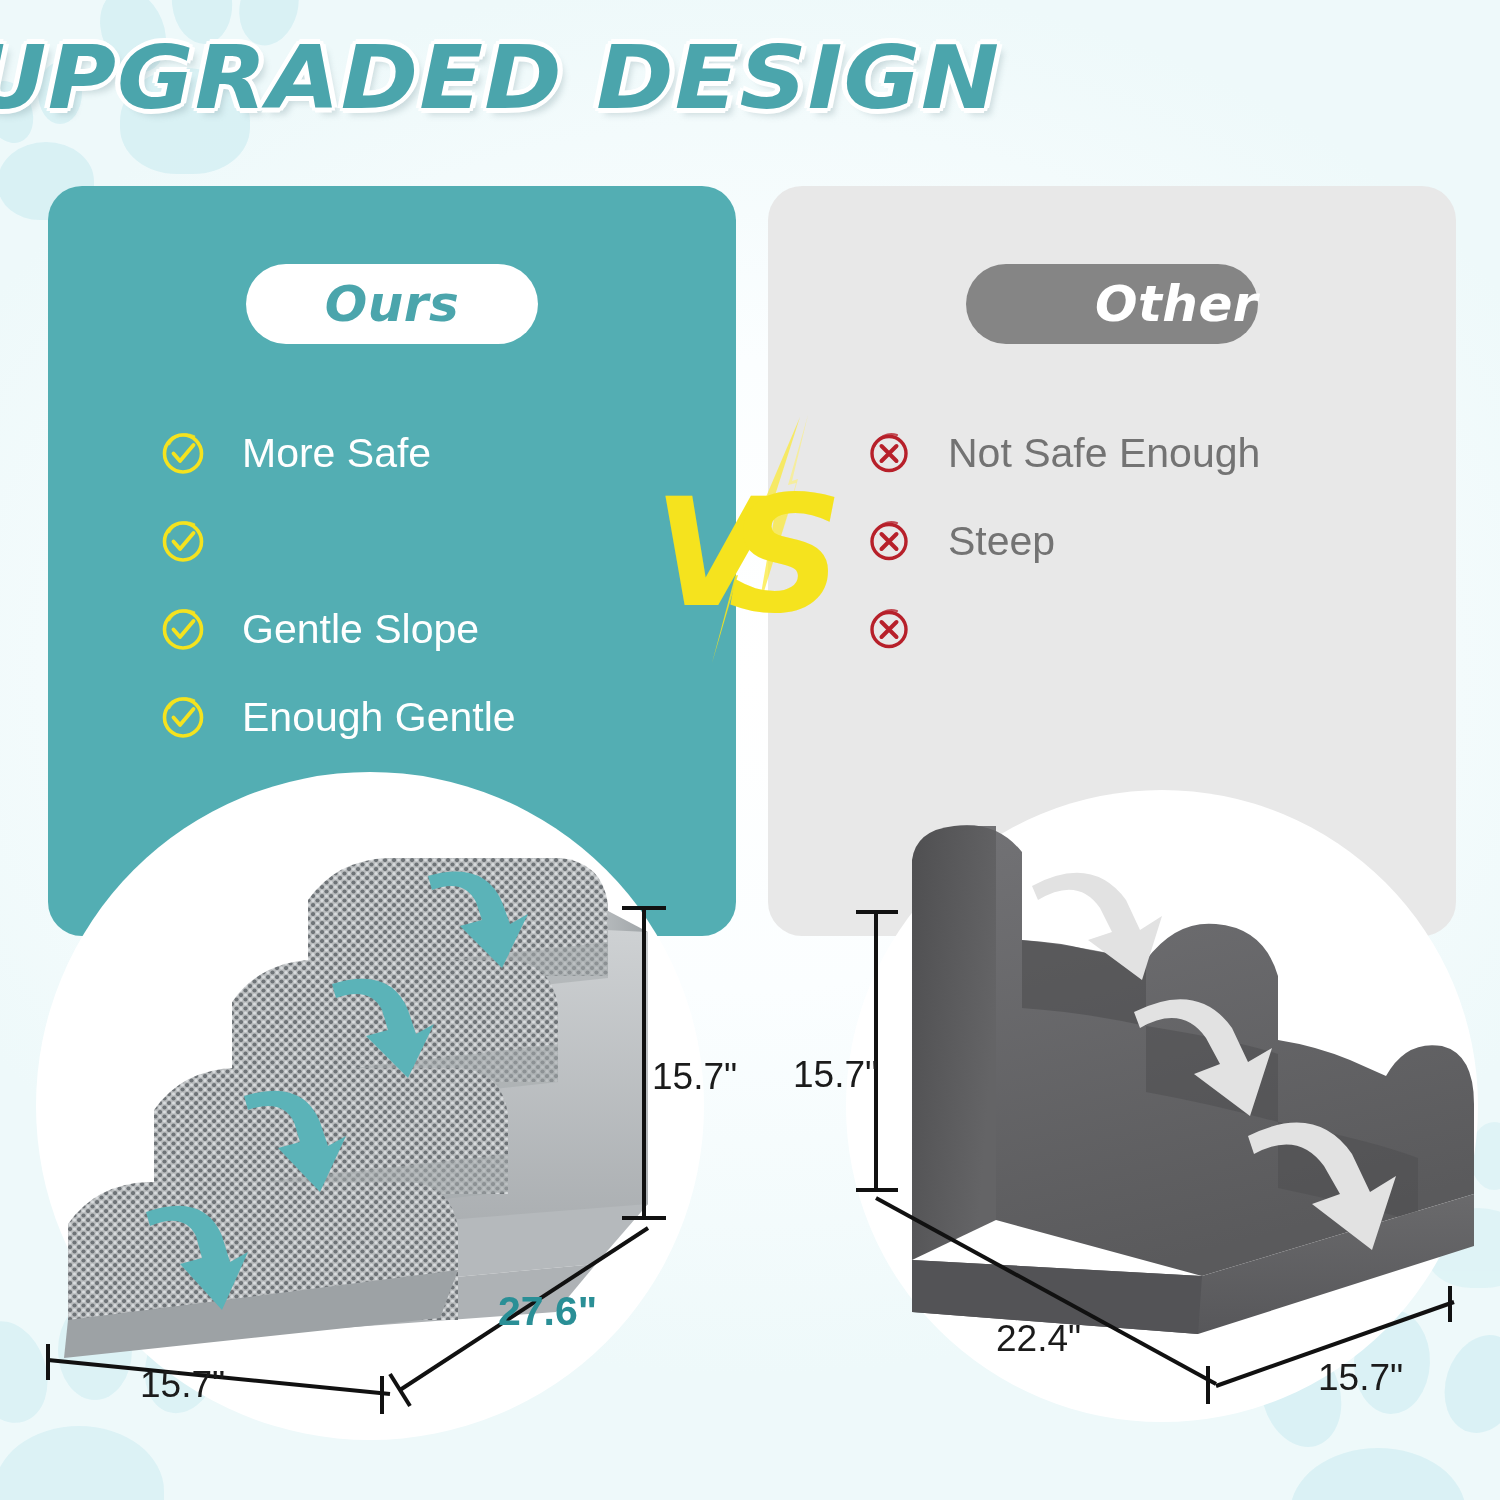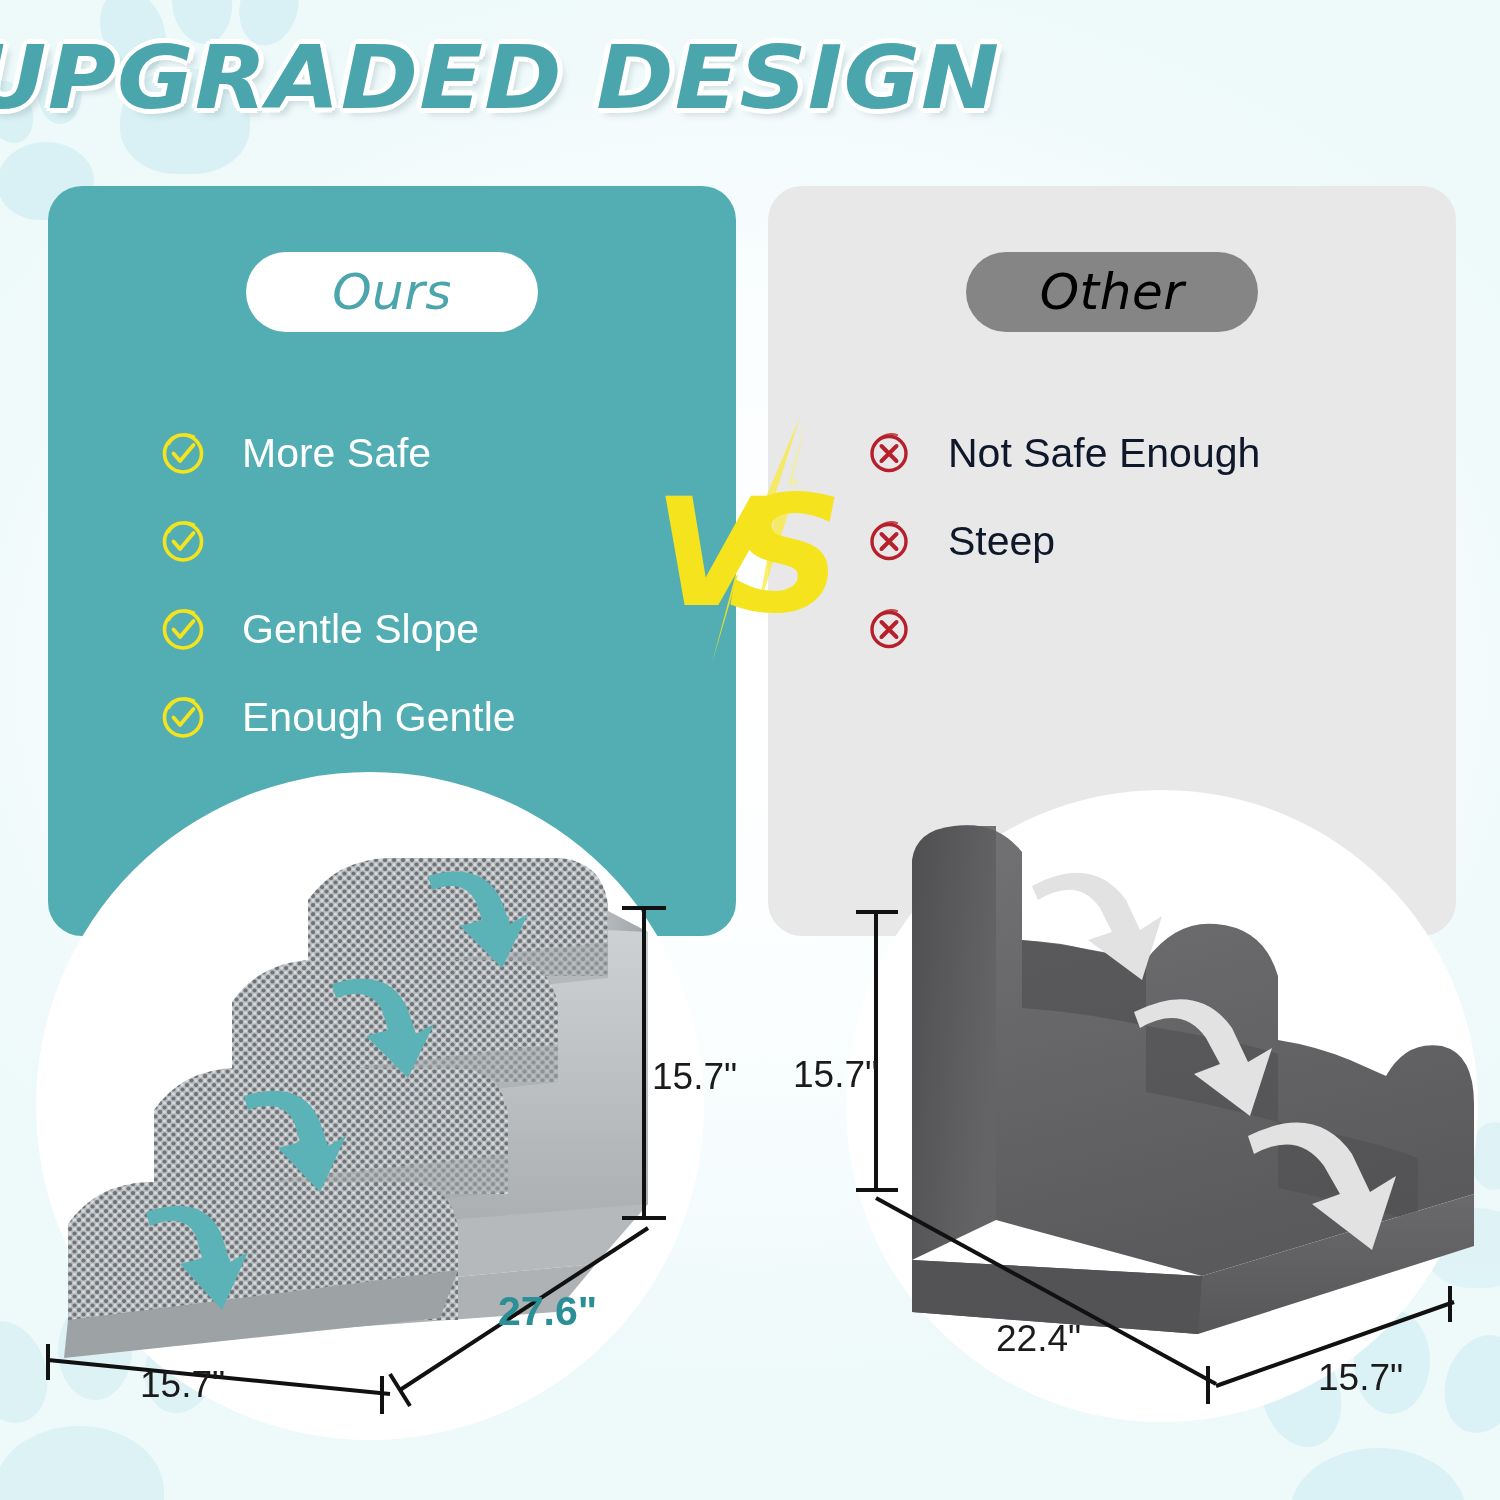--- a/index.html
+++ b/index.html
@@ -61,37 +61,37 @@
     top: 186px;
     height: 750px;
     border-radius: 34px;
     z-index: 2;
   }
   #panel-ours  { left: 48px;  width: 688px; background: #53aeb3; }
   #panel-other { left: 768px; width: 688px; background: #e8e8e8; }
 
   .pill {
     position: absolute;
-    top: 66px;
+    top: 78px;
     left: 50%;
     transform: translateX(-50%);
     height: 80px;
     min-width: 292px;
     border-radius: 44px;
     display: flex;
     align-items: center;
     justify-content: center;
     font-family: "DejaVu Sans", sans-serif;
     font-size: 50px;
-    font-weight: 400;
+    font-weight: 700;
     font-style: italic;
     letter-spacing: .5px;
   }
   #pill-ours  { background: #ffffff; color: #4ba5ac; }
-  #pill-other { background: #858585; color: #000000; }
+  #pill-other { background: #858585; color: #ffffff; justify-content: flex-end; }
 
   .feature-list {
     position: absolute;
     top: 240px;
     left: 112px;
     right: 36px;
     display: flex;
     flex-direction: column;
     gap: 34px;
     text-align: right;
@@ -104,21 +104,21 @@
     gap: 36px;
     height: 54px;
   }
   .feature-icon { width: 46px; height: 46px; flex: 0 0 46px; }
   .feature-label {
     font-size: 41px;
     line-height: 1;
     white-space: nowrap;
   }
   #panel-ours  .feature-label { color: #ffffff; }
-  #panel-other .feature-label { color: #0f172a; }
+  #panel-other .feature-label { color: #737373; }
 
   
   #vs-badge {
     position: absolute;
     left: 650px;
     top: 415px;
     width: 200px;
     height: 250px;
     z-index: 5;
   }

